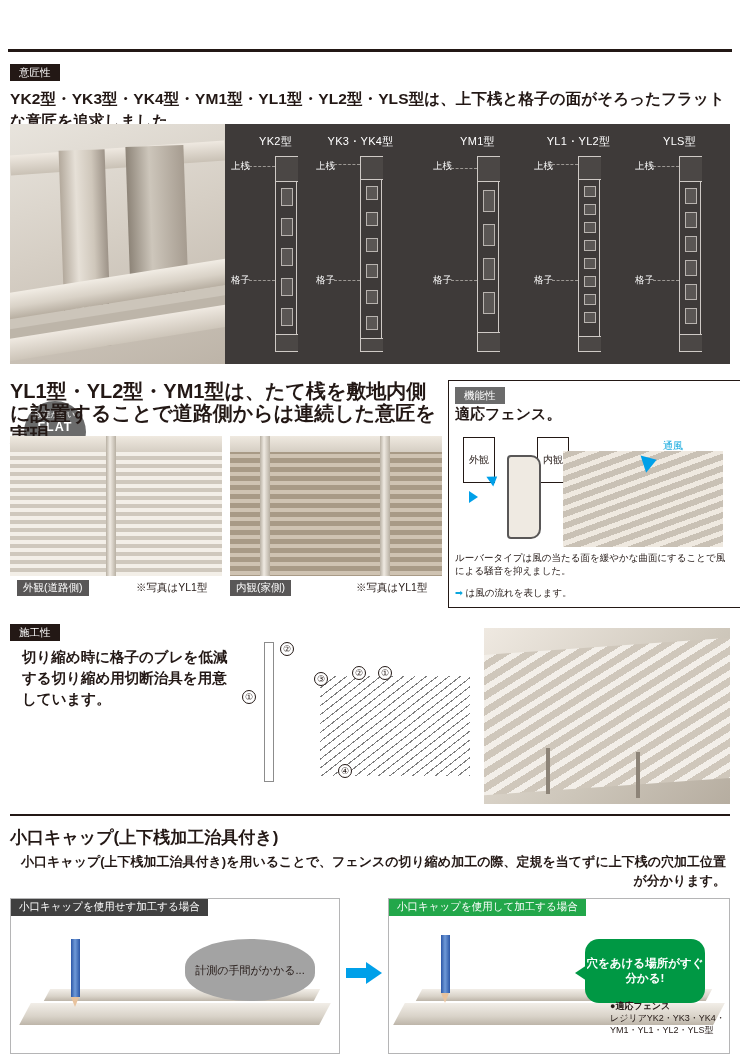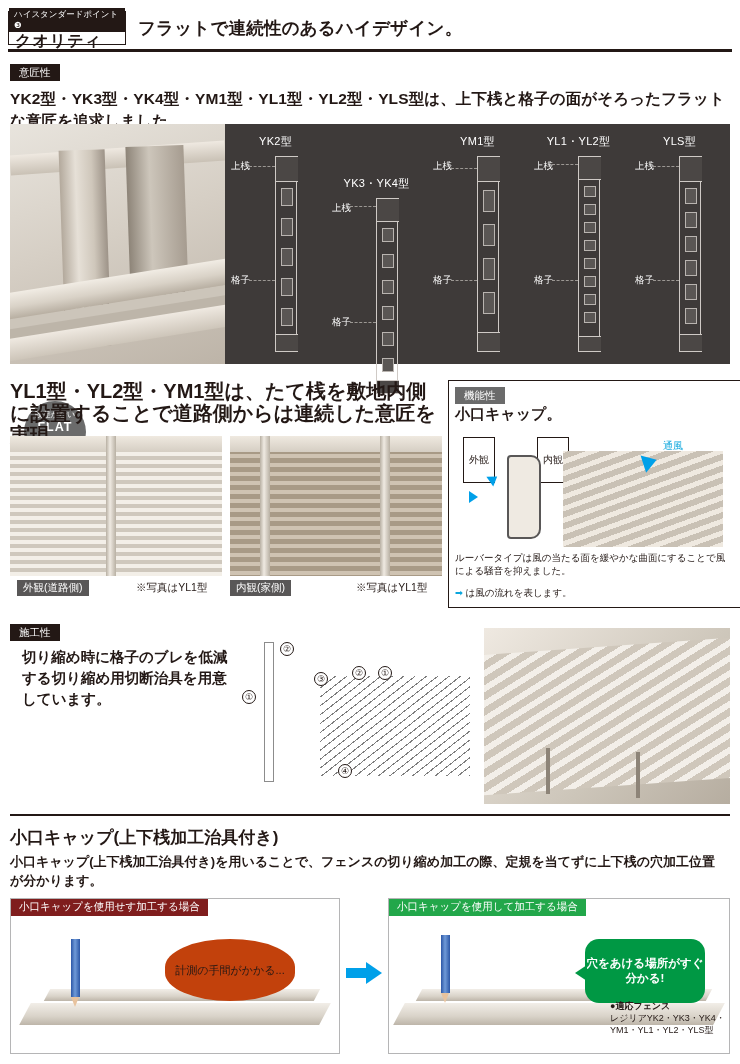--- a/index.html
+++ b/index.html
@@ -127,53 +127,46 @@
   .cad .grid { position:absolute; left:92px; top:40px; width:150px; height:100px; background:repeating-linear-gradient(-38deg,#7d7d7d 0px,#7d7d7d 1px,transparent 1px,transparent 7px); }
   .cad .num { position:absolute; width:14px; height:14px; border:1px solid #231815; border-radius:50%; font-size:9px; text-align:center; line-height:12px; background:#fff; }
   .photo4 { position:absolute; left:484px; top:628px; width:246px; height:176px; overflow:hidden; background:#d8d2c8; }
   .photo4 .bg { position:absolute; inset:0; background:linear-gradient(135deg,#efe9e1,#cdc6ba 60%,#b6ada0); }
   .photo4 .slats { position:absolute; left:-20px; top:18px; width:300px; height:140px; background:repeating-linear-gradient(-28deg,#f3efe9 0px,#f3efe9 6px,#cfc7bb 6px,#cfc7bb 13px); transform:rotate(-4deg); }
   .photo4 .leg { position:absolute; width:4px; background:#8d8478; }
 
   
   .hr-bold { position:absolute; left:10px; width:720px; height:2px; background:#231815; }
   .sec4-title { position:absolute; left:10px; top:826px; font-size:17px; font-weight:bold; }
-  .sec4-body { position:absolute; left:10px; top:852px; width:716px; font-size:13px; line-height:19px; font-weight:bold; }
+  .sec4-body { position:absolute; left:10px; top:852px; width:716px; font-size:13px; line-height:19px; font-weight:bold;text-align:right; }
   .panelA { position:absolute; left:10px; top:898px; width:330px; height:156px; border:1px solid #b5b5b6; background:#fff; }
   .panelB { position:absolute; left:388px; top:898px; width:342px; height:156px; border:1px solid #b5b5b6; background:#fff; }
   .panel-head { position:absolute; left:0; top:0; height:17px; color:#fff; font-size:10.5px; padding:1px 8px; }
-  .panel-head.gray { background:#7f1d1d; }
+  .panel-head.gray { background:#404040; }
   .panel-head.green { background:#22a74a; }
-  .cloud { position:absolute; left:154px; top:40px; width:130px; height:62px; background:#c2410c; border-radius:50%/45%; }
+  .cloud { position:absolute; left:174px; top:40px; width:130px; height:62px; background:#a3a3a3; border-radius:50%/45%; }
   .cloud .txt { position:absolute; inset:0; display:flex; align-items:center; justify-content:center; text-align:center; font-size:11px; line-height:15px; color:#231815; }
   .bubble { position:absolute; left:196px; top:40px; width:120px; height:64px; background:#009844; border-radius:14px; color:#fff; display:flex; align-items:center; justify-content:center; text-align:center; font-size:11.5px; line-height:15px; font-weight:bold; }
   .bubble:after { content:""; position:absolute; left:-10px; top:26px; border-top:8px solid transparent; border-bottom:8px solid transparent; border-right:12px solid #009844; }
   .pencil { position:absolute; width:9px; height:58px; background:linear-gradient(90deg,#2c57a6,#6f9ad8 45%,#2c57a6); }
   .pencil:after { content:""; position:absolute; left:0; bottom:-10px; border-left:4.5px solid transparent; border-right:4.5px solid transparent; border-top:10px solid #e8c39e; }
   .rail-flat { position:absolute; background:linear-gradient(#f2eee8,#d9d3c9 60%,#bdb5a9); }
   .bigarrow { position:absolute; left:346px; top:962px; width:36px; height:22px; }
   .bigarrow .shaft { position:absolute; left:0; top:6px; width:22px; height:10px; background:#00a0e9; }
   .bigarrow .head { position:absolute; left:20px; top:0; width:0; height:0; border-top:11px solid transparent; border-bottom:11px solid transparent; border-left:16px solid #00a0e9; }
   .applic { position:absolute; left:610px; top:1000px; width:116px; font-size:9px; line-height:12px; }
   .applic .t { font-weight:bold; }
 
   .arrow-s { position:absolute; width:0; height:0; border-top:6px solid transparent; border-bottom:6px solid transparent; border-left:9px solid #00a0e9; }
 </style>
 </head>
 <body>
 
 <div class="page">
 
-  <div class="header">
-    <div class="hs-badge">
-      <div class="top">ハイスタンダードポイント❸</div>
-      <div class="bot">クオリティ</div>
-    </div>
-    <div class="header-title">フラットで連続性のあるハイデザイン。</div>
-  </div>
   <div class="header-rule"></div>
 
   <div class="lead1">
     <span class="chip">意匠性</span>
     <p>YK2型・YK3型・YK4型・YM1型・YL1型・YL2型・YLS型は、上下桟と格子の面がそろったフラットな意匠を追求しました。</p>
   </div>
 
   <div class="panel-dark">
 
     <div class="photo-left">
@@ -204,21 +197,21 @@
           <div class="inner" style="top:62px;height:18px;"></div>
           <div class="inner" style="top:92px;height:18px;"></div>
           <div class="inner" style="top:122px;height:18px;"></div>
           <div class="inner" style="top:152px;height:18px;"></div>
           <div class="seg" style="top:178px;height:18px;"></div>
         </div>
         <div class="tickline" style="left:24px;top:42px;width:26px;"></div>
         <div class="tickline" style="left:24px;top:156px;width:26px;"></div>
       </div>
 
-      <div class="dcol" style="left:101px;margin-top:42px;">
+      <div class="dcol" style="left:85px;">
         <div class="dtitle">YK3・YK4型</div>
         <div class="dlabel up">上桟</div>
         <div class="dlabel ko">格子</div>
         <div class="member">
           <div class="seg" style="top:0px;height:24px;"></div>
           <div class="inner" style="top:30px;height:14px;"></div>
           <div class="inner" style="top:56px;height:14px;"></div>
           <div class="inner" style="top:82px;height:14px;"></div>
           <div class="inner" style="top:108px;height:14px;"></div>
           <div class="inner" style="top:134px;height:14px;"></div>
@@ -306,21 +299,21 @@
 
   <div class="cap-row">
     <span class="cap-left">外観(道路側)</span>
     <span class="cap-note1">※写真はYL1型</span>
     <span class="cap-mid">内観(家側)</span>
     <span class="cap-note2">※写真はYL1型</span>
   </div>
 
   <div class="featbox">
     <span class="chip gray">機能性</span>
-    <h3>小口キャップ。</h3>
+    <h3>適応フェンス。</h3>
     <div class="fdiag">
       <span class="lbl-out">外観</span>
       <span class="lbl-in">内観</span>
       <span class="lbl-wind">通風</span>
       <div class="fin-shape"></div>
       <div class="slat-stack"></div>
       <span class="arrow-s" style="left:14px;top:62px;"></span>
       <span class="arrow-s" style="left:34px;top:44px;transform:rotate(-35deg);"></span>
       <span class="arrow-s" style="left:188px;top:24px;transform:rotate(-18deg);border-left-width:14px;border-top-width:9px;border-bottom-width:9px;"></span>
     </div>

